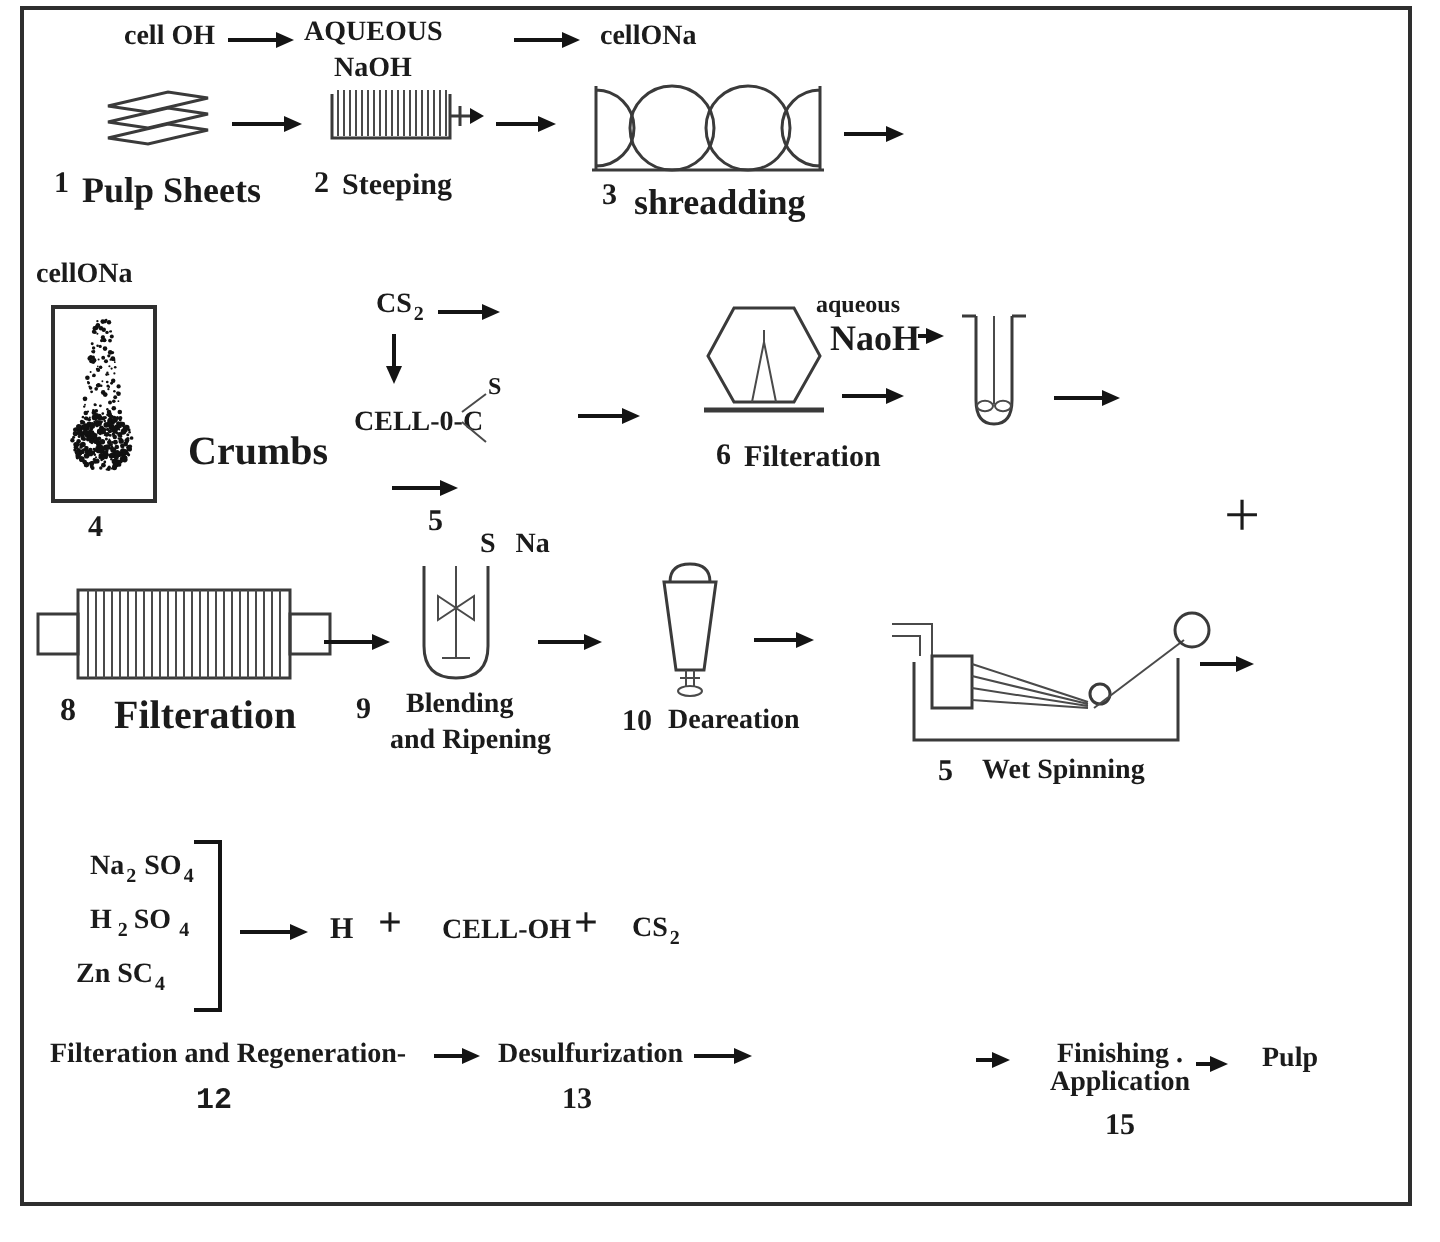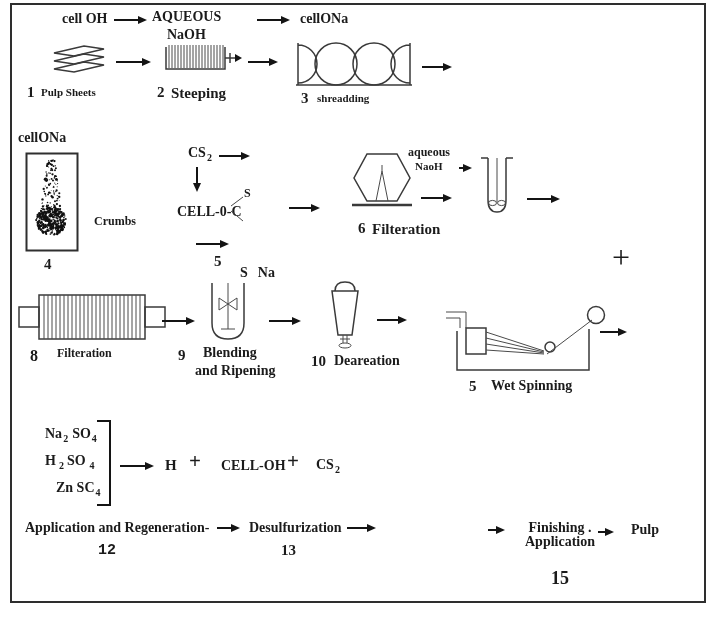--- a/index.html
+++ b/index.html
@@ -1,39 +1,39 @@
 <!DOCTYPE html>
 <html><head>
 <meta charset="utf-8">
 <style>
   html,body{margin:0;padding:0;background:#fff;}
   .canvas{position:relative;width:720px;height:621px;background:#fff;
     font-family:"Liberation Serif",serif;font-weight:bold;color:#1b1b1b;overflow:hidden;}
   .frame{position:absolute;left:10px;top:3px;width:692px;height:596px;border:2px solid #2e2e2e;}
-  .t{position:absolute;white-space:nowrap;font-size:11px;line-height:1.1;}
+  .t{position:absolute;white-space:nowrap;font-size:18px;line-height:1.1;}
   .t14{font-size:14px;}
   .t15{font-size:15px;}
-  .t16{font-size:12px;}
+  .t16{font-size:20px;}
   .t12{font-size:12px;}
   .num{font-size:15px;}
   .sub{font-size:10px;position:relative;top:4px;margin:0 1px;}
   .plus{font-size:21px;}
   .bigplus{font-size:32px;font-weight:normal;}
   .ar{position:absolute;height:0;border-top:2px solid #141414;}
   .ar::after{content:'';position:absolute;right:-3px;top:-5px;width:0;height:0;
     border-left:9px solid #141414;border-top:4px solid transparent;border-bottom:4px solid transparent;}
   .ard{position:absolute;width:0;border-left:2px solid #141414;}
   .ard::after{content:'';position:absolute;left:-5px;bottom:-3px;width:0;height:0;
     border-top:9px solid #141414;border-left:4px solid transparent;border-right:4px solid transparent;}
   .icon{position:absolute;}
   .icon svg{display:block;}
   .bracket{position:absolute;border-top:2px solid #141414;border-right:2px solid #141414;border-bottom:2px solid #141414;}
   .cblock{position:absolute;text-align:center;font-size:14px;line-height:14px;}
   .cblock .ln{display:block;}
-  .cblock .bnum{display:block;margin-top:22px;font-size:18px;}
+  .cblock .bnum{display:block;margin-top:7px;font-size:15px;}
   svg .st{stroke:#3a3a3a;fill:none;stroke-width:1.5;}
   svg .thin{stroke:#4a4a4a;fill:none;stroke-width:1;}
   svg .fill{fill:#141414;stroke:none;}
 </style>
 </head>
 <body>
 
 <div class="canvas">
   <div class="frame"></div>
 
@@ -644,30 +644,30 @@
       <path class="thin" d="M103,54 L148,20" stroke-width="1.3"></path>
       <circle class="st" cx="152" cy="15" r="8.5" stroke-width="1.4"></circle>
     </svg>
   </div>
   <div class="ar" style="left:600px;top:331px;width:24px;"></div>
   <span class="t num" style="left:469px;top:378px;">5</span>
   <span class="t t14" style="left:491px;top:378px;">Wet Spinning</span>
 
   <div class="t t14" style="left:45px;top:426px;"><span>Na</span><span class="sub">2</span><span style="margin-left:3px;">SO</span><span class="sub">4</span></div>
   <div class="t t14" style="left:45px;top:453px;text-align:center;"><span>H</span><span class="sub" style="margin:0 3px;">2</span><span>SO</span><span class="sub" style="margin-left:4px;">4</span></div>
-  <div class="t t14" style="left:56px;top:480px;"><span>Zn SC</span><span class="sub">4</span></div>
+  <div class="t t14" style="left:38px;top:480px;"><span>Zn SC</span><span class="sub">4</span></div>
   <div class="bracket" style="left:97px;top:420px;width:12px;height:82px;"></div>
   <div class="ar" style="left:120px;top:465px;width:31px;"></div>
   <span class="t t15" style="left:165px;top:457px;">H</span>
   <span class="t plus" style="left:189px;top:450px;">+</span>
   <span class="t t14" style="left:221px;top:458px;">CELL-OH</span>
   <span class="t plus" style="left:287px;top:450px;">+</span>
   <div class="t t14" style="left:316px;top:457px;"><span>CS</span><span class="sub">2</span></div>
 
-  <span class="t t14" style="left:25px;top:520px;">Application and Regeneration-</span>
+  <span class="t t14" style="left:25px;top:520px;">Filteration and Regeneration-</span>
   <span class="t num" style="left:98px;top:543px;font-family:Liberation Mono, monospace;">12</span>
   <div class="ar" style="left:217px;top:527px;width:20px;"></div>
   <span class="t t14" style="left:249px;top:520px;">Desulfurization</span>
   <span class="t num" style="left:281px;top:542px;">13</span>
   <div class="ar" style="left:347px;top:527px;width:26px;"></div>
 
   <div class="ar" style="left:488px;top:529px;width:14px;"></div>
 
   <div class="cblock" style="left:518px;top:521px;width:84px;">
     <span class="ln">Finishing .</span>

